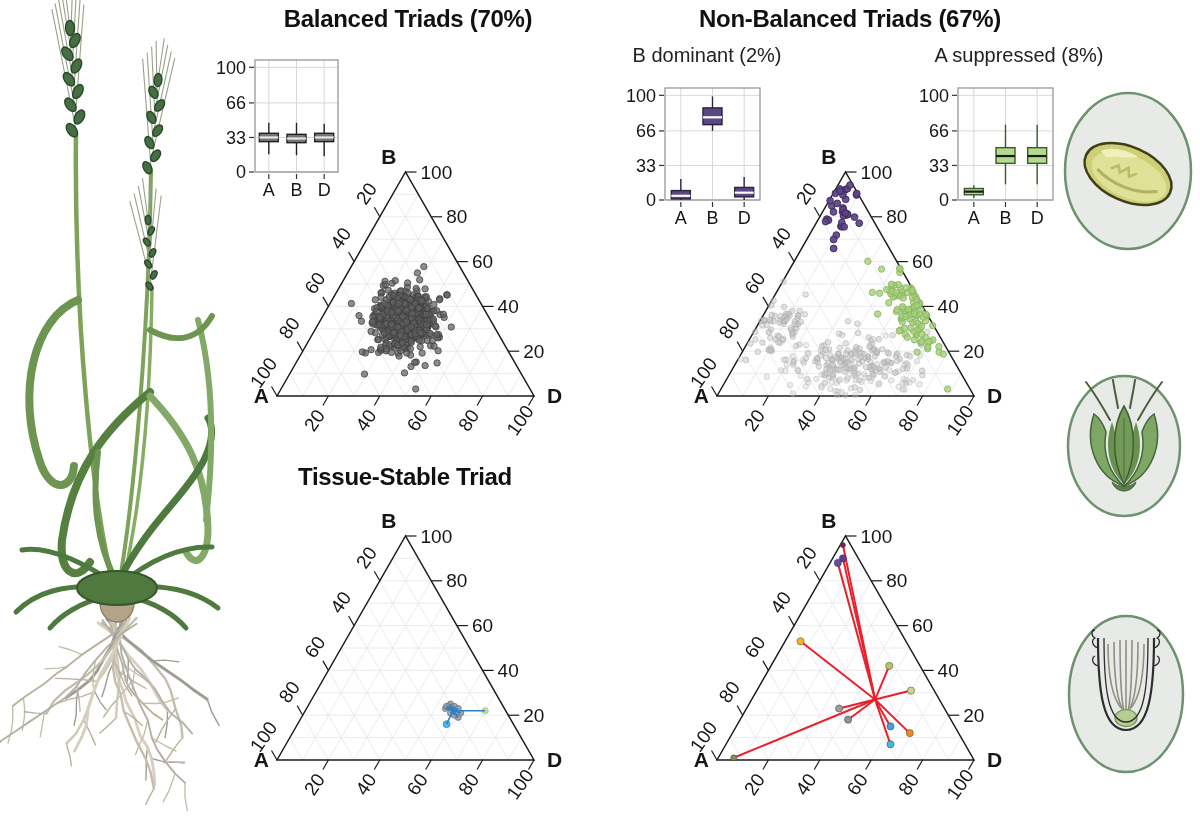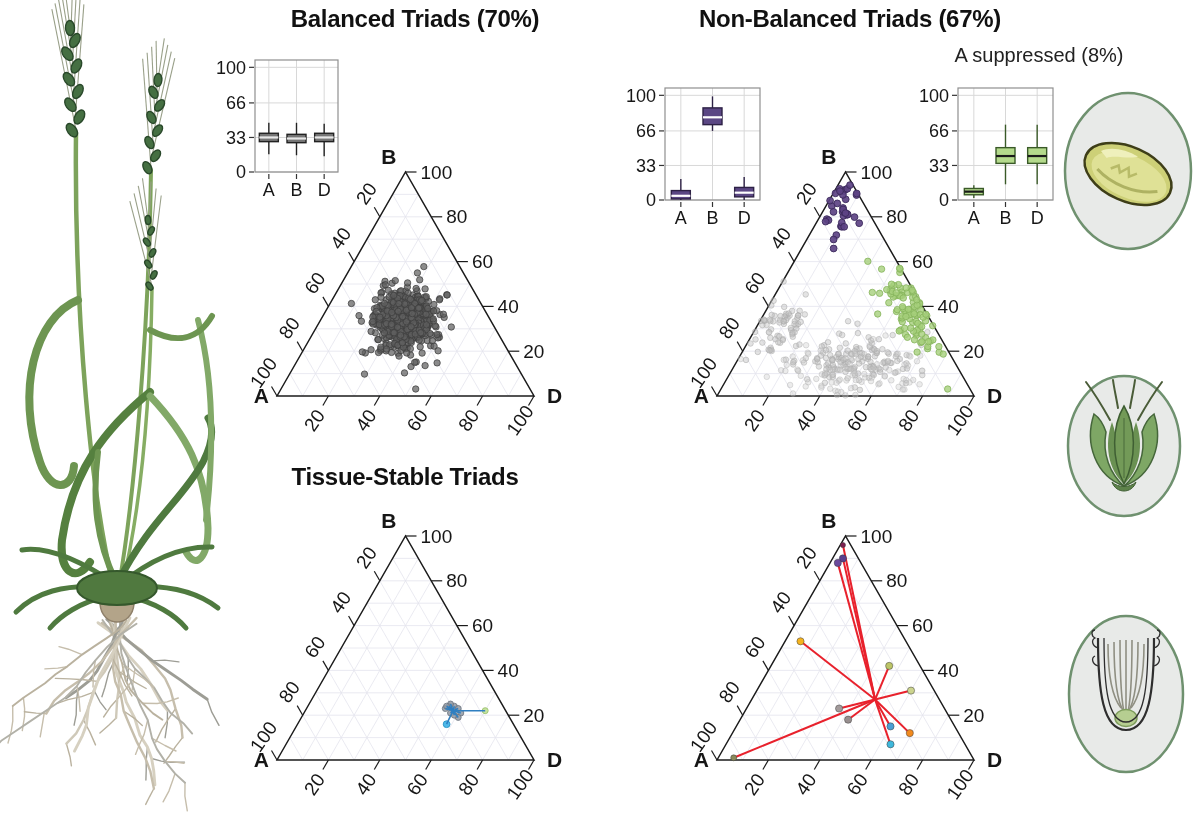--- a/index.html
+++ b/index.html
@@ -154,24 +154,25 @@
         <ellipse cx="149.5" cy="286.1" rx="4.5" ry="2.6999999999999997" transform="rotate(-125.5 149.5 286.1)" fill="#456f42" stroke="#29482a" stroke-width="1.4"></ellipse>
         <ellipse cx="153.8" cy="274.9" rx="4.5" ry="2.6999999999999997" transform="rotate(-61.5 153.8 274.9)" fill="#456f42" stroke="#29482a" stroke-width="1.4"></ellipse>
         <ellipse cx="148.2" cy="264.1" rx="4.5" ry="2.6999999999999997" transform="rotate(-125.5 148.2 264.1)" fill="#456f42" stroke="#29482a" stroke-width="1.4"></ellipse>
         <ellipse cx="152.5" cy="252.9" rx="4.5" ry="2.6999999999999997" transform="rotate(-61.5 152.5 252.9)" fill="#456f42" stroke="#29482a" stroke-width="1.4"></ellipse>
         <ellipse cx="146.9" cy="242.1" rx="4.5" ry="2.6999999999999997" transform="rotate(-125.5 146.9 242.1)" fill="#456f42" stroke="#29482a" stroke-width="1.4"></ellipse>
         <ellipse cx="151.1" cy="230.9" rx="4.5" ry="2.6999999999999997" transform="rotate(-61.5 151.1 230.9)" fill="#456f42" stroke="#29482a" stroke-width="1.4"></ellipse>
         <ellipse cx="148.0" cy="220.0" rx="4.5" ry="2.6999999999999997" transform="rotate(-93.5 148.0 220.0)" fill="#456f42" stroke="#29482a" stroke-width="1.4"></ellipse>
       </g>
   </svg>
 
-  <div class="title abs" style="left:250px;top:6px;width:330px">Balanced Triads (70%)</div>
+  <div class="title abs" style="left:243px;top:6px;width:330px">Balanced Triads (70%)</div>
   <div class="title abs" style="left:640px;top:6px;width:420px">Non-Balanced Triads (67%)</div>
-  <div class="subtitle abs" style="left:948px;top:44px;width:182px">A suppressed (8%)</div>
-  <div class="title abs" style="left:240px;top:464px;width:330px">Tissue-Stable Triads</div>
+  <div class="subtitle abs" style="left:618px;top:44px;width:178px">B dominant (2%)</div>
+  <div class="subtitle abs" style="left:928px;top:44px;width:182px">A suppressed (8%)</div>
+  <div class="title abs" style="left:240px;top:464px;width:330px">Tissue-Stable Triad</div>
 
   <svg class="abs" style="left:211px;top:50px" width="130" height="152">
       <rect x="44" y="10" width="83" height="112" fill="#ffffff" stroke="none"></rect>
       <g stroke="#d8d8d8" stroke-width="1">
         <line x1="44" y1="122" x2="127" y2="122"></line>
         <line x1="44" y1="87.45794392523365" x2="127" y2="87.45794392523365"></line>
         <line x1="44" y1="52.91588785046729" x2="127" y2="52.91588785046729"></line>
         <line x1="44" y1="17.32710280373832" x2="127" y2="17.32710280373832"></line>
         <line x1="57.833333333333336" y1="10" x2="57.833333333333336" y2="122"></line>
         <line x1="85.5" y1="10" x2="85.5" y2="122"></line>

